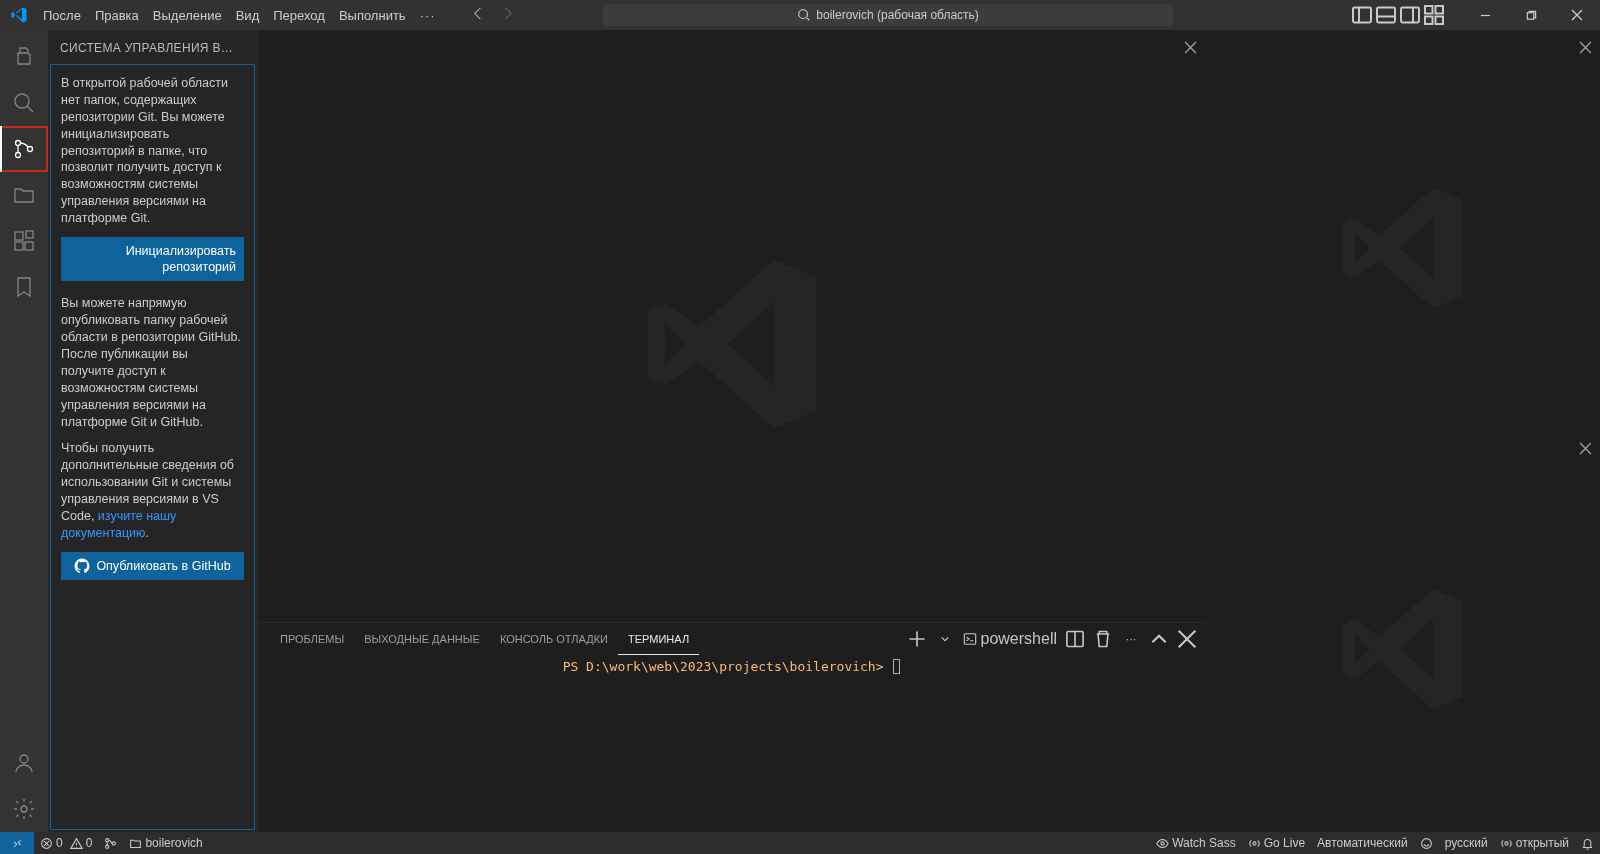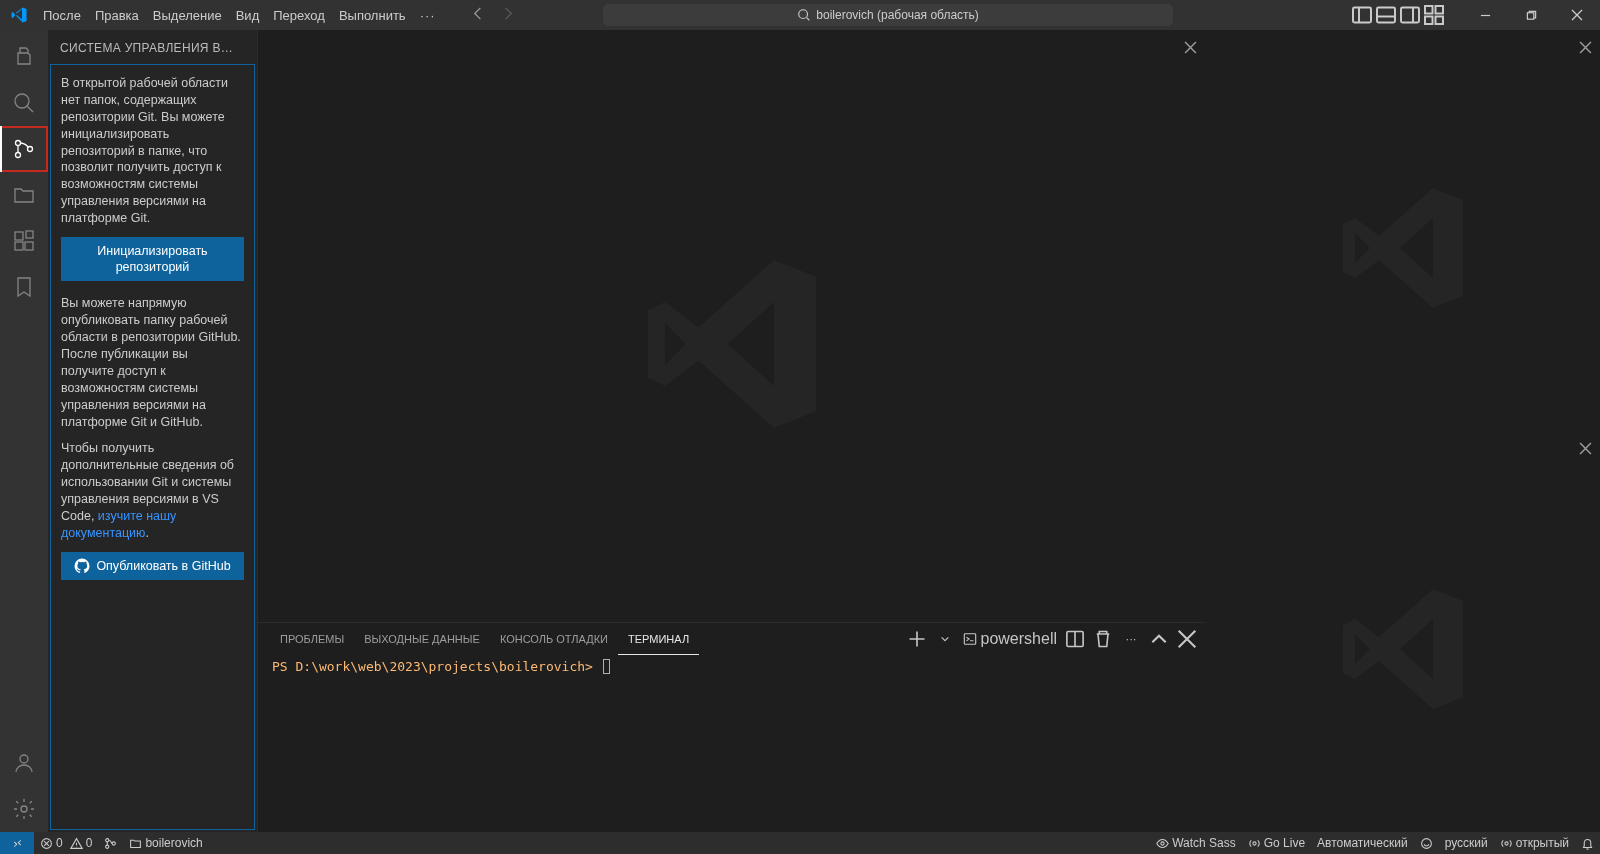--- a/index.html
+++ b/index.html
@@ -49,25 +49,25 @@
   .activitybar .act-item.highlighted{outline:2px solid var(--highlight-red);outline-offset:-2px;background:#333;}
   .activitybar .act-item svg{width:24px;height:24px;}
   .activitybar .spacer{flex:1;}
 
   
   .sidebar{width:210px;min-width:210px;background:#252526;display:flex;flex-direction:column;border-right:1px solid var(--border);}
   .sidebar-title{height:35px;display:flex;align-items:center;padding:0 12px;font-size:12px;letter-spacing:0.3px;color:#bbbbbb;text-transform:uppercase;white-space:nowrap;overflow:hidden;text-overflow:ellipsis;}
   .sidebar-content{flex:1;overflow:auto;padding:10px 10px 28px 10px;border:1px solid #0e639c;margin:-1px 2px 2px 2px;}
   .sidebar-content p{margin:0 0 10px 0;line-height:1.35;font-size:12.5px;color:#cccccc;}
   .sidebar-content a.doc-link{color:var(--link);text-decoration:none;}
-  .btn{display:flex;align-items:center;justify-content:center;width:100%;background:var(--accent);color:#ffffff;border:none;padding:6px 8px;font-size:12.5px;cursor:pointer;line-height:1.3;text-align:center;margin:6px 0 14px 0;}
+  .btn{display:flex;align-items:center;justify-content:center;width:100%;background:var(--accent);color:#ffffff;border:none;padding:6px 8px;font-size:12.5px;cursor:pointer;line-height:1.3;text-align:right;margin:6px 0 14px 0;}
   .btn svg{width:16px;height:16px;margin-right:6px;flex-shrink:0;}
 
   
-  .editor-area{flex:1;display:flex;flex-direction:column;min-width:0;background:#1e1e1e;}
+  .editor-area{flex:1;display:flex;flex-direction:column;min-width:0;background:#1e1e1e;text-align:center;}
   .editor-groups{flex:1;display:flex;min-height:0;position:relative;}
   .editor-main{flex:1;position:relative;display:flex;flex-direction:column;}
   .editor-right{width:395px;border-left:1px solid #1e1e1e;display:flex;flex-direction:column;}
   .tab-strip{height:35px;position:relative;}
   .tab-close{position:absolute;right:6px;top:8px;width:18px;height:18px;color:#9d9d9d;cursor:pointer;display:flex;align-items:center;justify-content:center;font-size:15px;}
   .watermark{flex:1;display:flex;align-items:center;justify-content:center;}
   .watermark svg{width:210px;height:210px;opacity:1;}
   .editor-right .watermark svg{width:150px;height:150px;}
   .editor-right-top{height:50%;display:flex;flex-direction:column;border-bottom:1px solid #1e1e1e;}
   .editor-right-bottom{height:50%;display:flex;flex-direction:column;}

